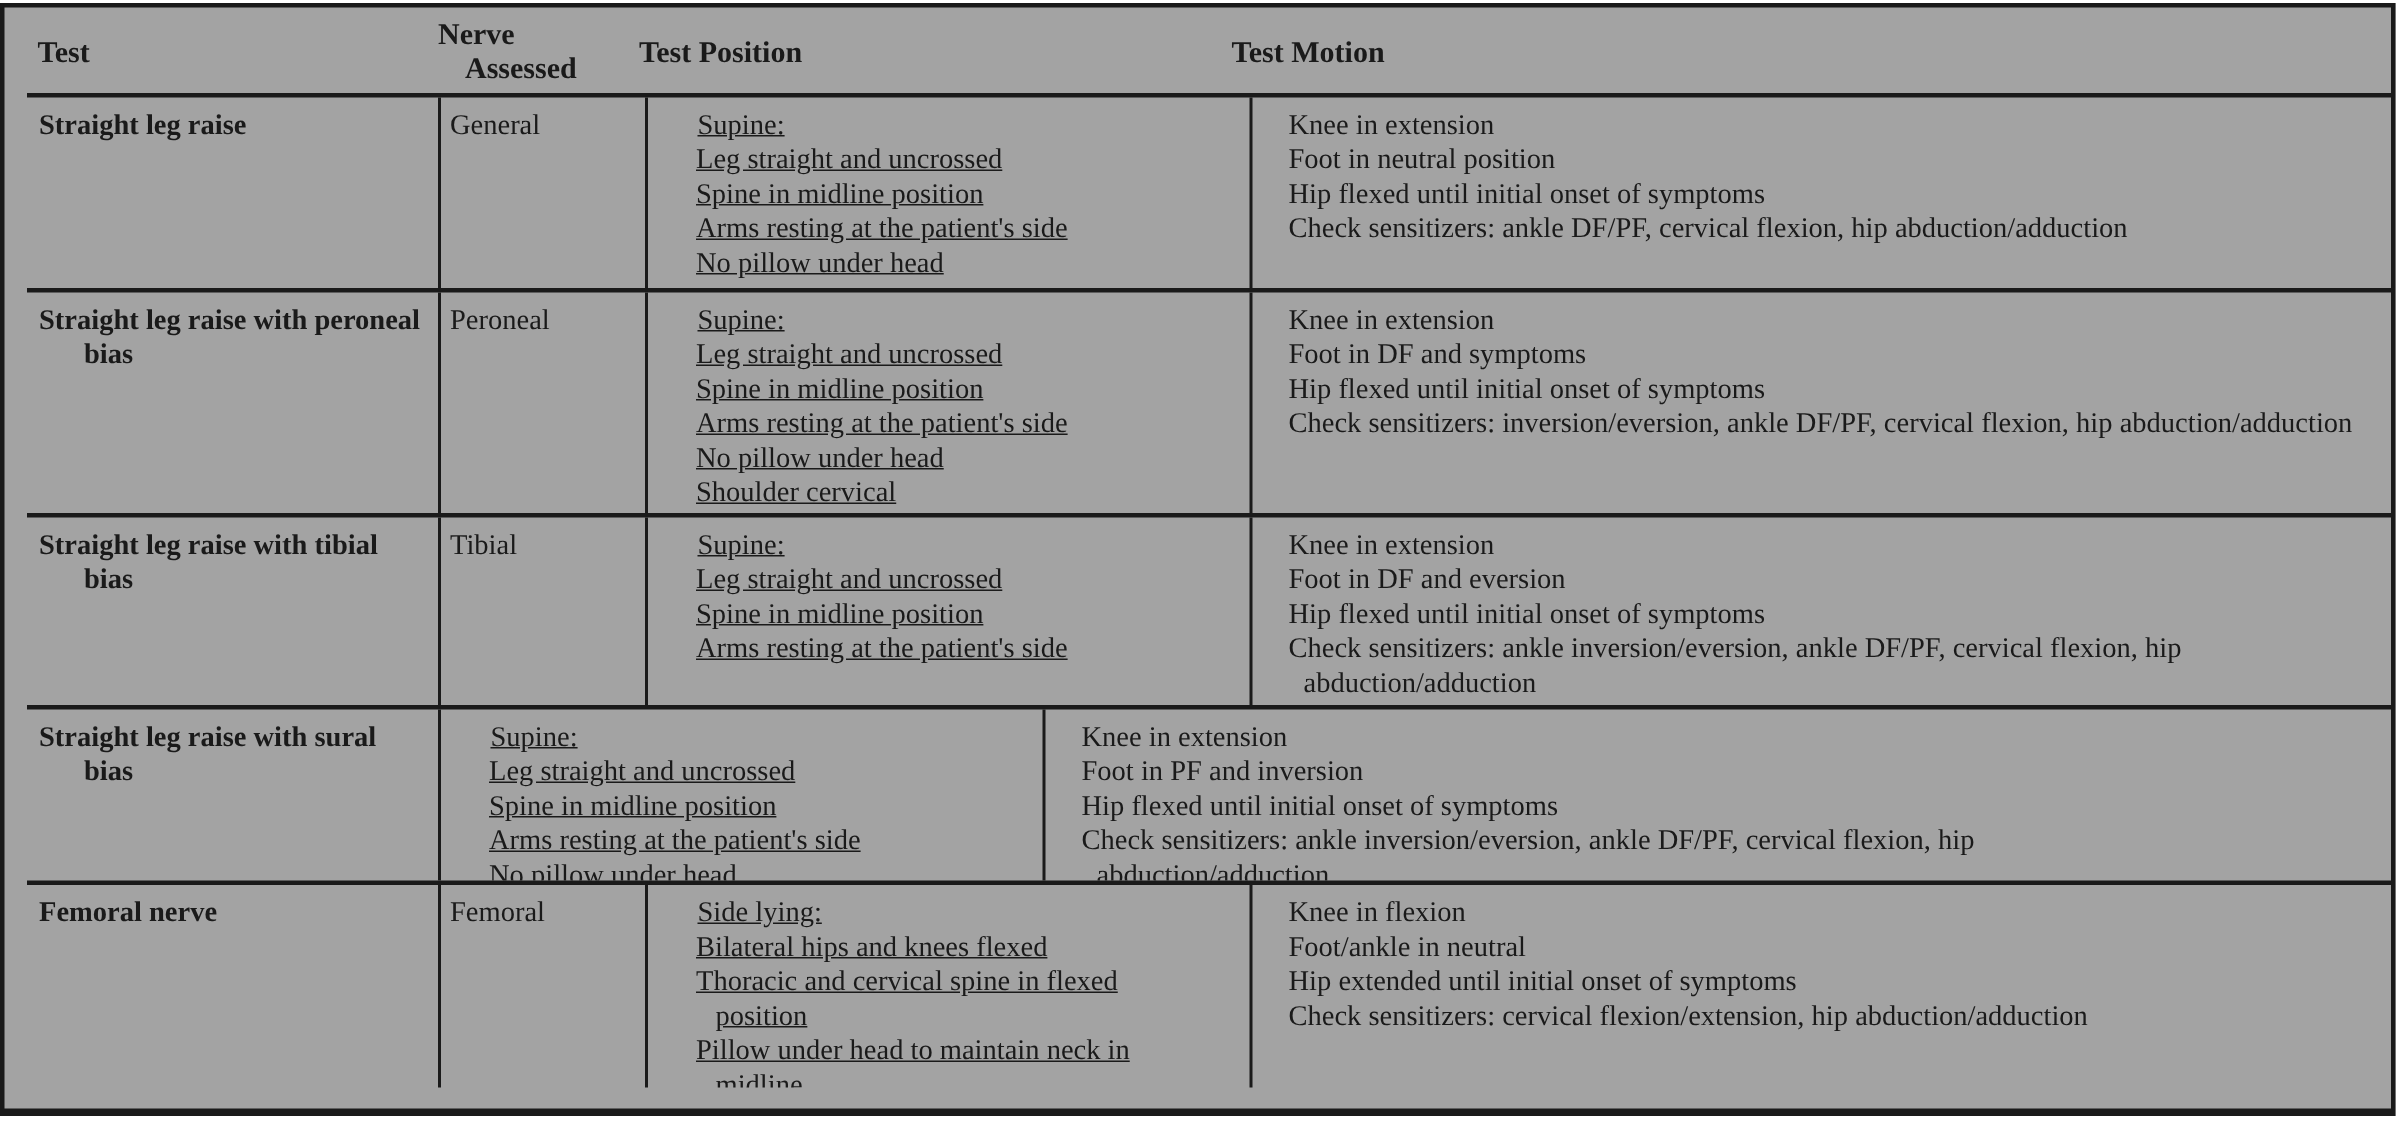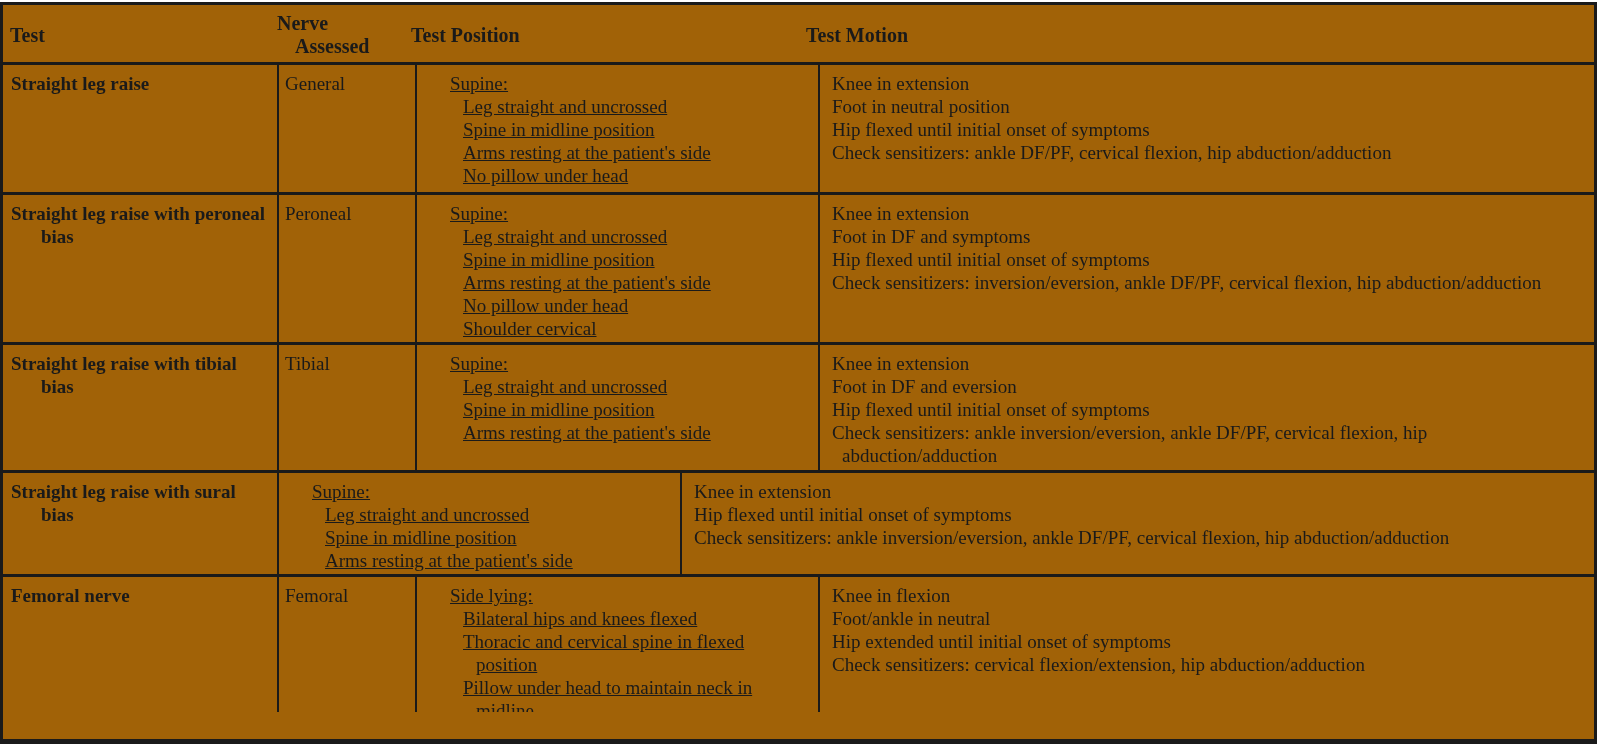--- a/index.html
+++ b/index.html
@@ -14,21 +14,22 @@
   }
   .table-wrap {
     position: absolute;
     left: 0;
     top: 2px;
     width: 1597px;
     height: 742px;
     box-sizing: border-box;
     border: 3px solid #1a1a1a;
     border-bottom-width: 5px;
-    background: #a16207;
+    background: #a3a3a3;
+    padding-left: 15px;
   }
   .thead {
     position: relative;
     height: 60px;
     box-sizing: border-box;
     border-bottom: 3px solid #1a1a1a;
     font-weight: bold;
     font-size: 20px;
   }
   .h-label { position: absolute; white-space: nowrap; }
@@ -40,39 +41,39 @@
 
   .trow {
     display: flex;
     box-sizing: border-box;
     align-items: stretch;
   }
   .trow.bordered { border-top: 3px solid #1a1a1a; }
   .r0 { height: 127px; }
   .r1 { height: 150px; }
   .r2 { height: 128px; }
-  .r3 { height: 104px; }
+  .r3 { height: 117px; }
   .r4 { height: 138px; }
 
   .cell {
     box-sizing: border-box;
     padding-top: 7px;
     font-size: 19px;
     line-height: 23px;
     overflow: hidden;
   }
   .c-test  { width: 274px; padding-left: 8px; padding-right: 6px; font-weight: bold; }
   .c-nerve { width: 138px; border-left: 2px solid #1a1a1a; padding-left: 6px; }
   .c-pos   { width: 403px; border-left: 2px solid #1a1a1a; text-decoration: underline; }
   .c-motion{ flex: 1; border-left: 2px solid #1a1a1a; }
 
   .test-text { padding-left: 30px; text-indent: -30px; }
   .pos-intro { margin-left: 33px; }
-  .pitem { margin-left: 46px; padding-left: 13px; text-indent: -13px; }
-  .mitem { margin-left: 12px; padding-left: 10px; text-indent: -10px; }
+  .pitem { margin-left: 32px; padding-left: 13px; text-indent: -13px; }
+  .mitem { margin-left: 24px; padding-left: 10px; text-indent: -10px; }
 
   
   .r2 .mlist .mitem:nth-child(4),
   .r3 .mlist .mitem:nth-child(4) { max-width: 640px; }
   .r4 .plist .pitem:nth-child(2),
   .r4 .plist .pitem:nth-child(3) { max-width: 300px; }
 </style>
 </head>
 <body>
 
@@ -173,20 +174,21 @@
       <div class="plist">
           <div class="pitem">Leg straight and uncrossed</div>
           <div class="pitem">Spine in midline position</div>
           <div class="pitem">Arms resting at the patient's side</div>
           <div class="pitem">No pillow under head</div>
         </div>
     </div>
     <div class="cell c-motion">
       <div class="mlist">
           <div class="mitem">Knee in extension</div>
+          <div class="mitem">Foot in PF and inversion</div>
           <div class="mitem">Hip flexed until initial onset of symptoms</div>
           <div class="mitem">Check sensitizers: ankle inversion/eversion, ankle DF/PF, cervical flexion, hip abduction/adduction</div>
         </div>
     </div>
   </div>
 
   <div class="trow r4 bordered">
     <div class="cell c-test">
       <div class="test-text">Femoral nerve</div>
     </div>

